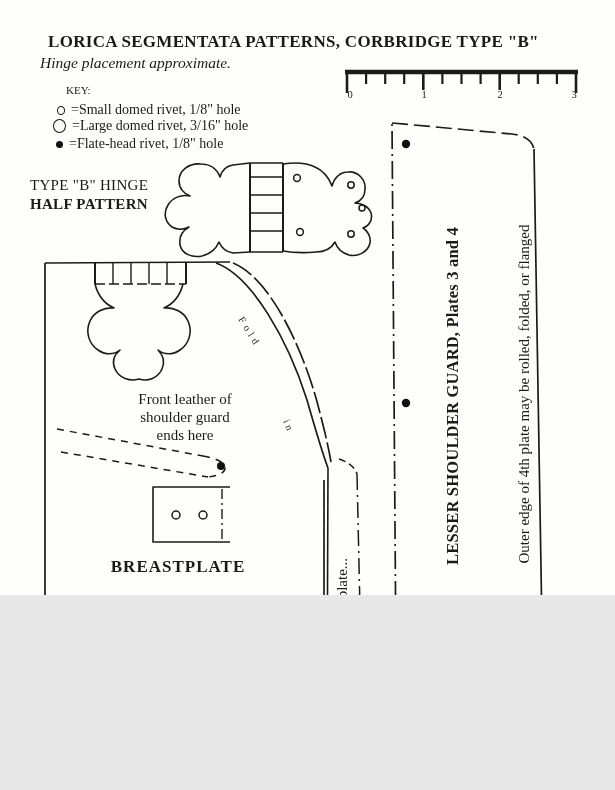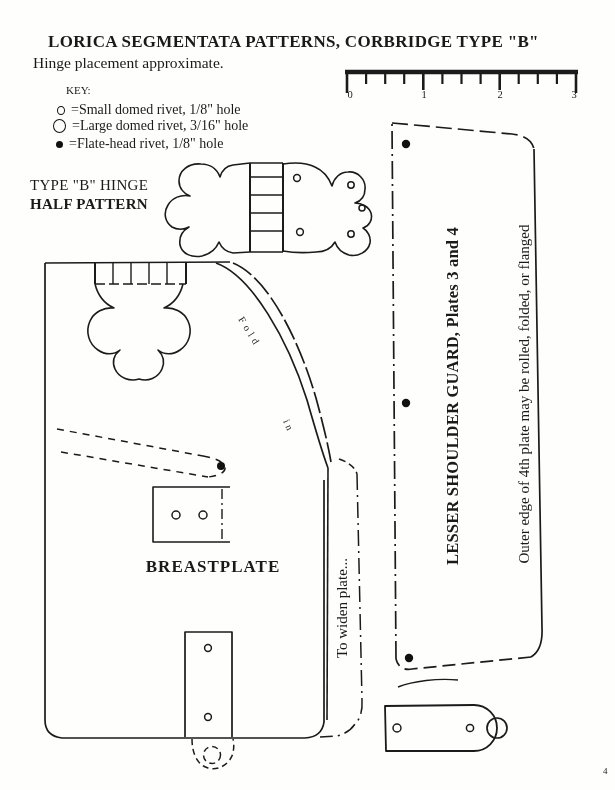--- a/index.html
+++ b/index.html
@@ -1,35 +1,35 @@
 <!DOCTYPE html>
 <html><head>
 <meta charset="utf-8">
 <style>
   html,body{margin:0;padding:0;background:#e8e8e8;}
   #page{
-    position:relative;width:615px;height:790px;background:#fefefd;
+    position:relative;width:615px;height:595px;background:#fefefd;
     font-family:"Liberation Serif", serif;color:#1a1a1a;overflow:hidden;
   }
   svg{position:absolute;left:0;top:0;}
   .lbl{position:absolute;white-space:nowrap;color:#1a1a1a;}
   .title{font-size:17px;font-weight:bold;letter-spacing:.3px;}
   .subtitle{font-size:15.5px;}
   .key-head{font-size:11px;}
   .key-label{font-size:14px;}
   .key-row{position:absolute;display:flex;align-items:center;gap:6px;}
   .sym{display:inline-block;flex:0 0 auto;}
   .sym-small{width:6px;height:7px;border:1.6px solid #111;border-radius:50%;}
   .sym-large{width:11px;height:12px;border:1.8px solid #111;border-radius:50%;}
   .sym-flat{width:7px;height:7px;background:#111;border-radius:50%;}
   .hinge-lbl{font-size:15px;letter-spacing:.3px;}
   .ruler-num{position:absolute;font-size:10.5px;transform:translateX(-50%);}
   .note{font-size:15px;line-height:18px;text-align:center;transform:translateX(-50%);white-space:nowrap;}
   .note span{display:block;}
-  .plate-name{font-size:17px;font-weight:bold;letter-spacing:1px;transform:translateX(-50%);margin-left:35px;}
+  .plate-name{font-size:17px;font-weight:bold;letter-spacing:1px;transform:translateX(-50%);}
   .rot{transform-origin:center center;}
   .widen{font-size:15px;transform:translate(-50%,-50%) rotate(-90deg);}
   .sg-title{font-size:16.5px;font-weight:bold;letter-spacing:.2px;transform:translate(-50%,-50%) rotate(-90deg);}
   .sg-note{font-size:15px;transform:translate(-50%,-50%) rotate(-90deg);}
   .fold{font-size:10px;letter-spacing:4px;transform:translate(-50%,-50%) rotate(58deg);}
   .fold2{font-size:10px;letter-spacing:3px;transform:translate(-50%,-50%) rotate(66deg);}
   .pagenum{font-size:9px;}
 </style>
 </head>
 <body>
@@ -169,21 +169,21 @@
         <path d="M 398,687 C 413,681 438,678 458,680" stroke-width="1.4"></path>
         <path d="M 385,706 L 474,705 A 23 23 0 0 1 474,751 L 386,751 Z"></path>
         <circle cx="397" cy="728" r="4" stroke-width="1.5"></circle>
         <circle cx="470" cy="728" r="3.6" stroke-width="1.5"></circle>
         <circle cx="497" cy="728" r="10" stroke-width="1.7"></circle>
       </g>
     </g>
   </svg>
 
   <div class="lbl title" style="left:48px;top:32px;">LORICA SEGMENTATA PATTERNS, CORBRIDGE TYPE "B"</div>
-  <div class="lbl subtitle" style="left:33px;top:54px;">Hinge placement approximate.</div>
+  <div class="lbl subtitle" style="left:40px;top:54px;font-style:italic;">Hinge placement approximate.</div>
 
   <div class="lbl key-head" style="left:66px;top:84px;">KEY:</div>
   <div class="key-row" style="left:57px;top:102px;">
     <span class="sym sym-small"></span>
     <span class="key-label">=Small domed rivet, 1/8" hole</span>
   </div>
   <div class="key-row" style="left:53px;top:118px;">
     <span class="sym sym-large"></span>
     <span class="key-label">=Large domed rivet, 3/16" hole</span>
   </div>
@@ -193,20 +193,25 @@
   </div>
 
   <div class="ruler-num" style="left:350px;top:89px;">0</div>
   <div class="ruler-num" style="left:424px;top:89px;">1</div>
   <div class="ruler-num" style="left:500px;top:89px;">2</div>
   <div class="ruler-num" style="left:574px;top:89px;">3</div>
 
   <div class="lbl hinge-lbl" style="left:30px;top:177px;">TYPE "B" HINGE</div>
   <div class="lbl hinge-lbl" style="left:30px;top:196px;font-weight:bold;">HALF PATTERN</div>
 
+  <div class="lbl note" style="left:185px;top:390px;">
+    <span>Front leather of</span>
+    <span>shoulder guard</span>
+    <span>ends here</span>
+  </div>
   <div class="lbl plate-name" style="left:178px;top:557px;">BREASTPLATE</div>
   <div class="lbl widen rot" style="left:342px;top:608px;">To widen plate...</div>
   <div class="lbl fold rot" style="left:250px;top:332px;">Fold</div>
   <div class="lbl fold2 rot" style="left:289px;top:426px;">in</div>
 
   <div class="lbl sg-title rot" style="left:453px;top:396px;">LESSER SHOULDER GUARD, Plates 3 and 4</div>
   <div class="lbl sg-note rot" style="left:524px;top:394px;">Outer edge of 4th plate may be rolled, folded, or flanged</div>
 
   <div class="lbl pagenum" style="left:603px;top:766px;">4</div>
 </div>

